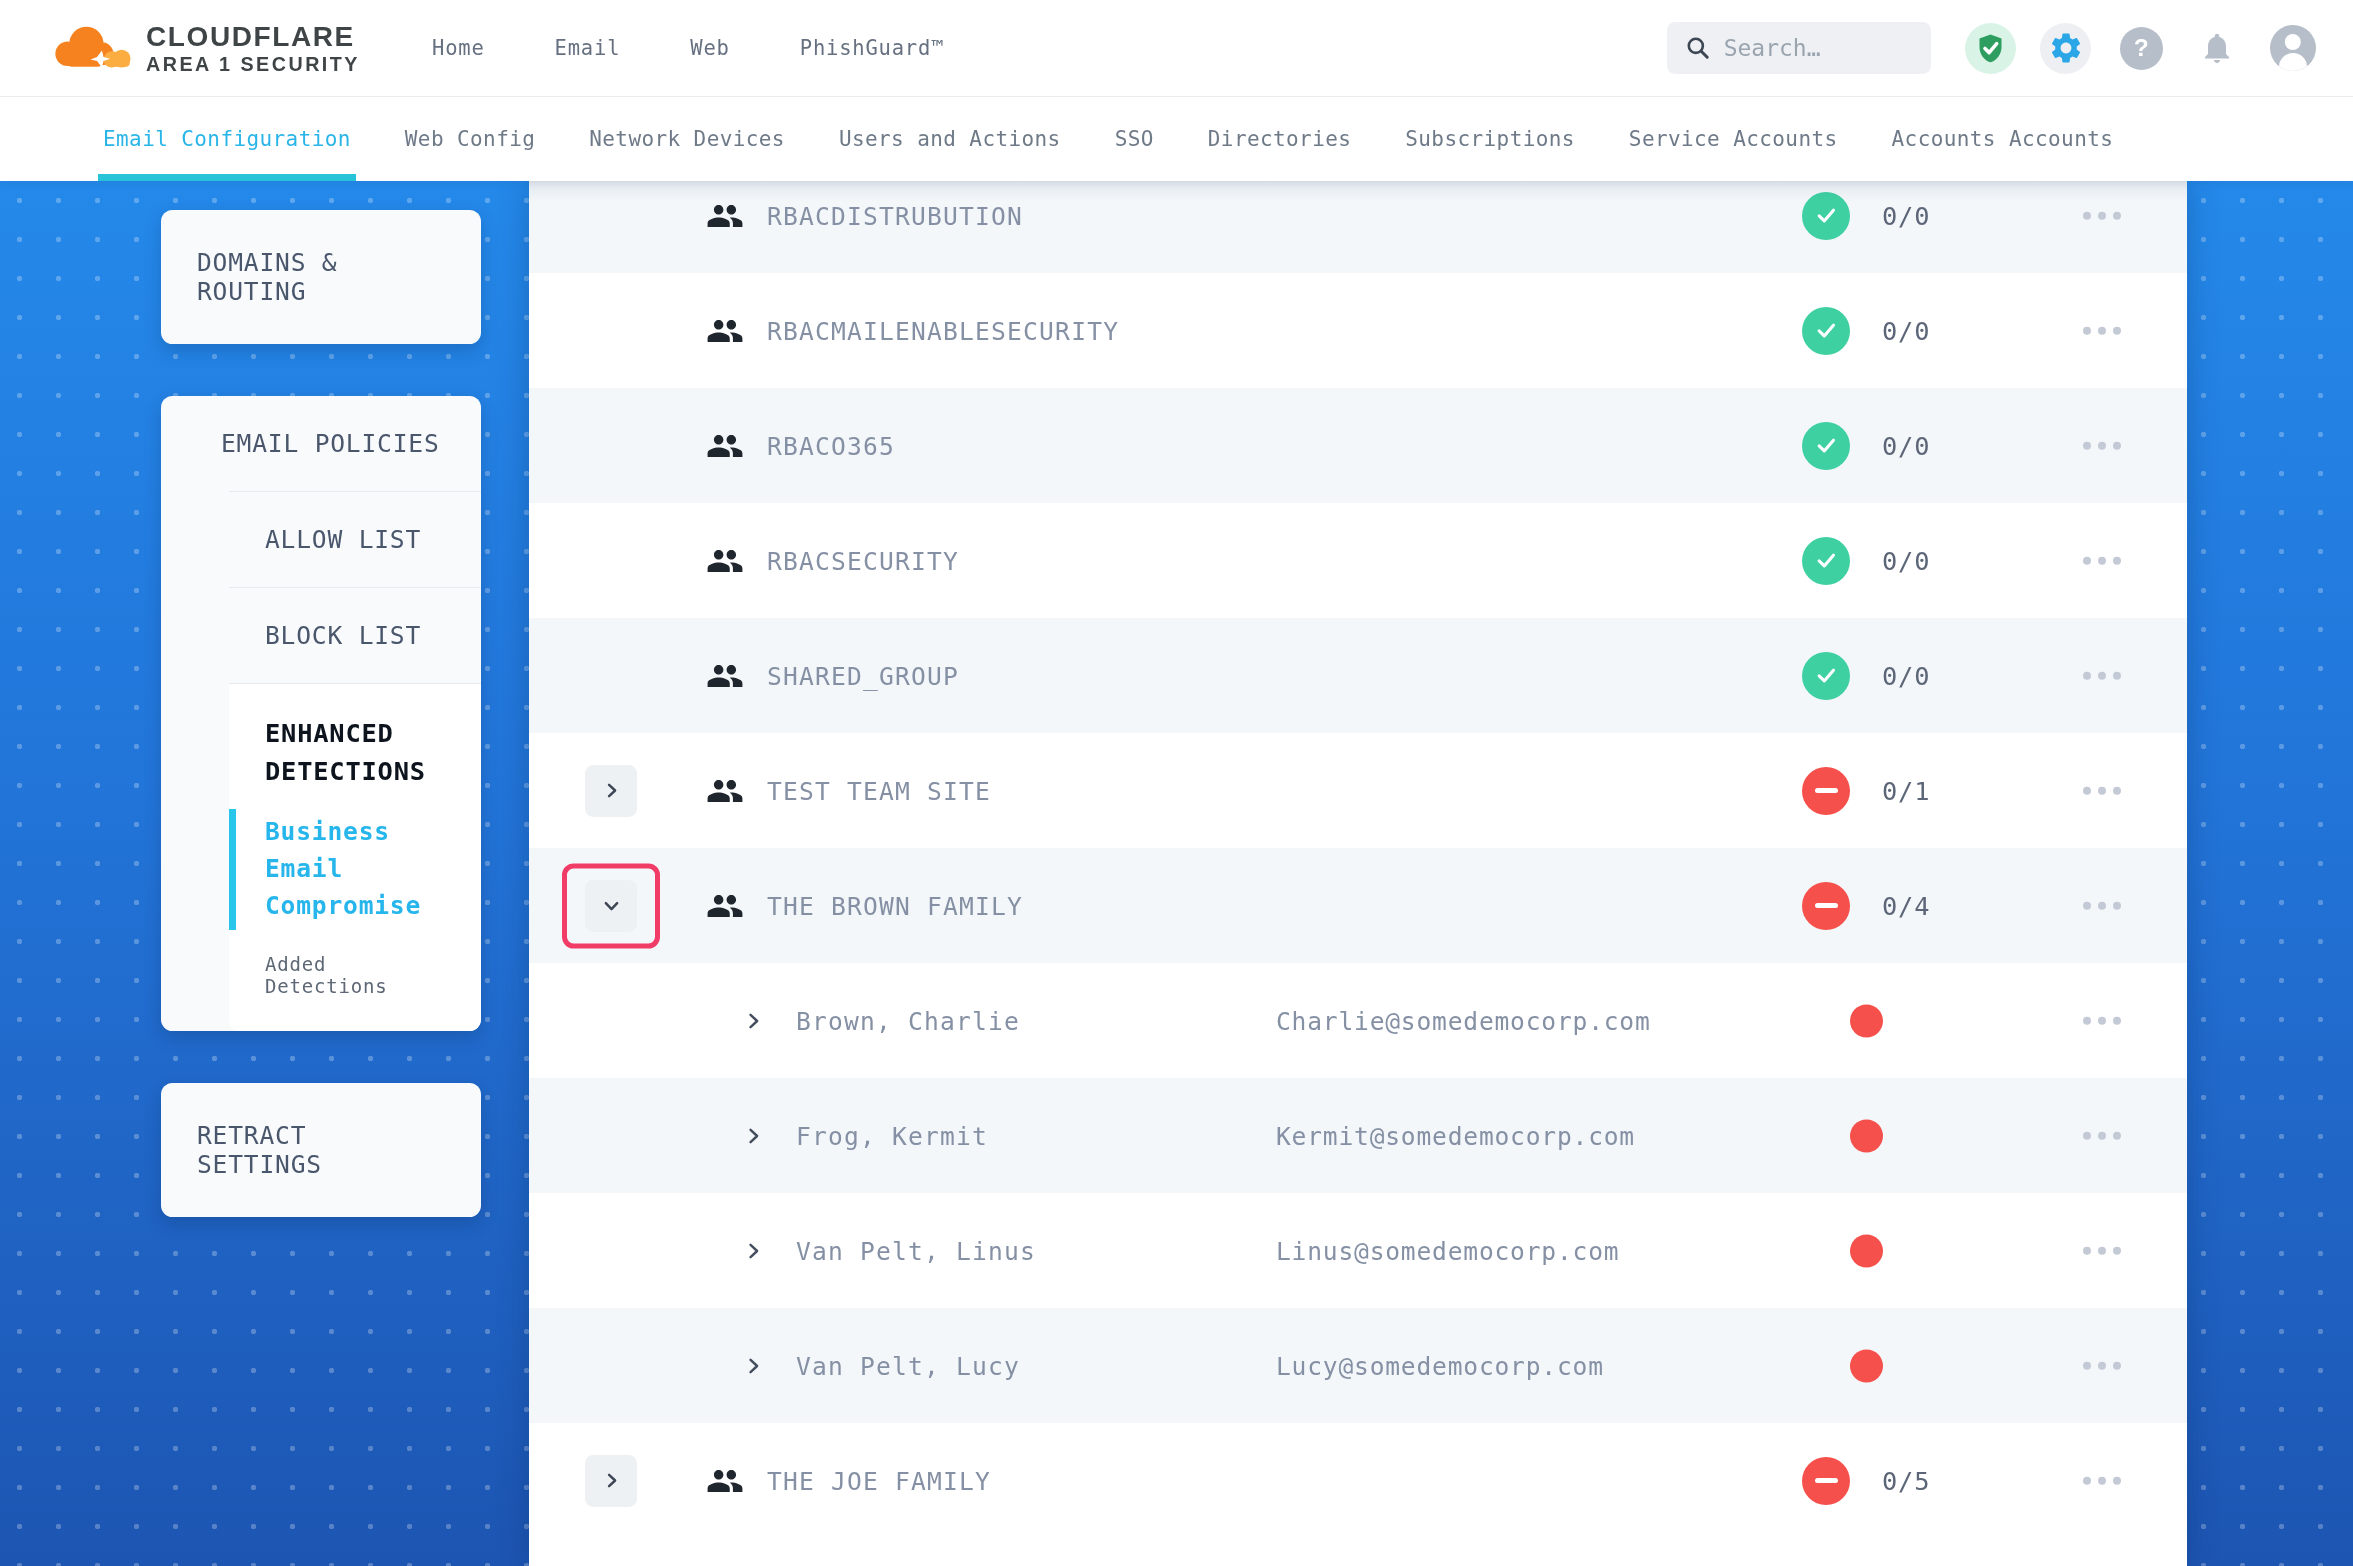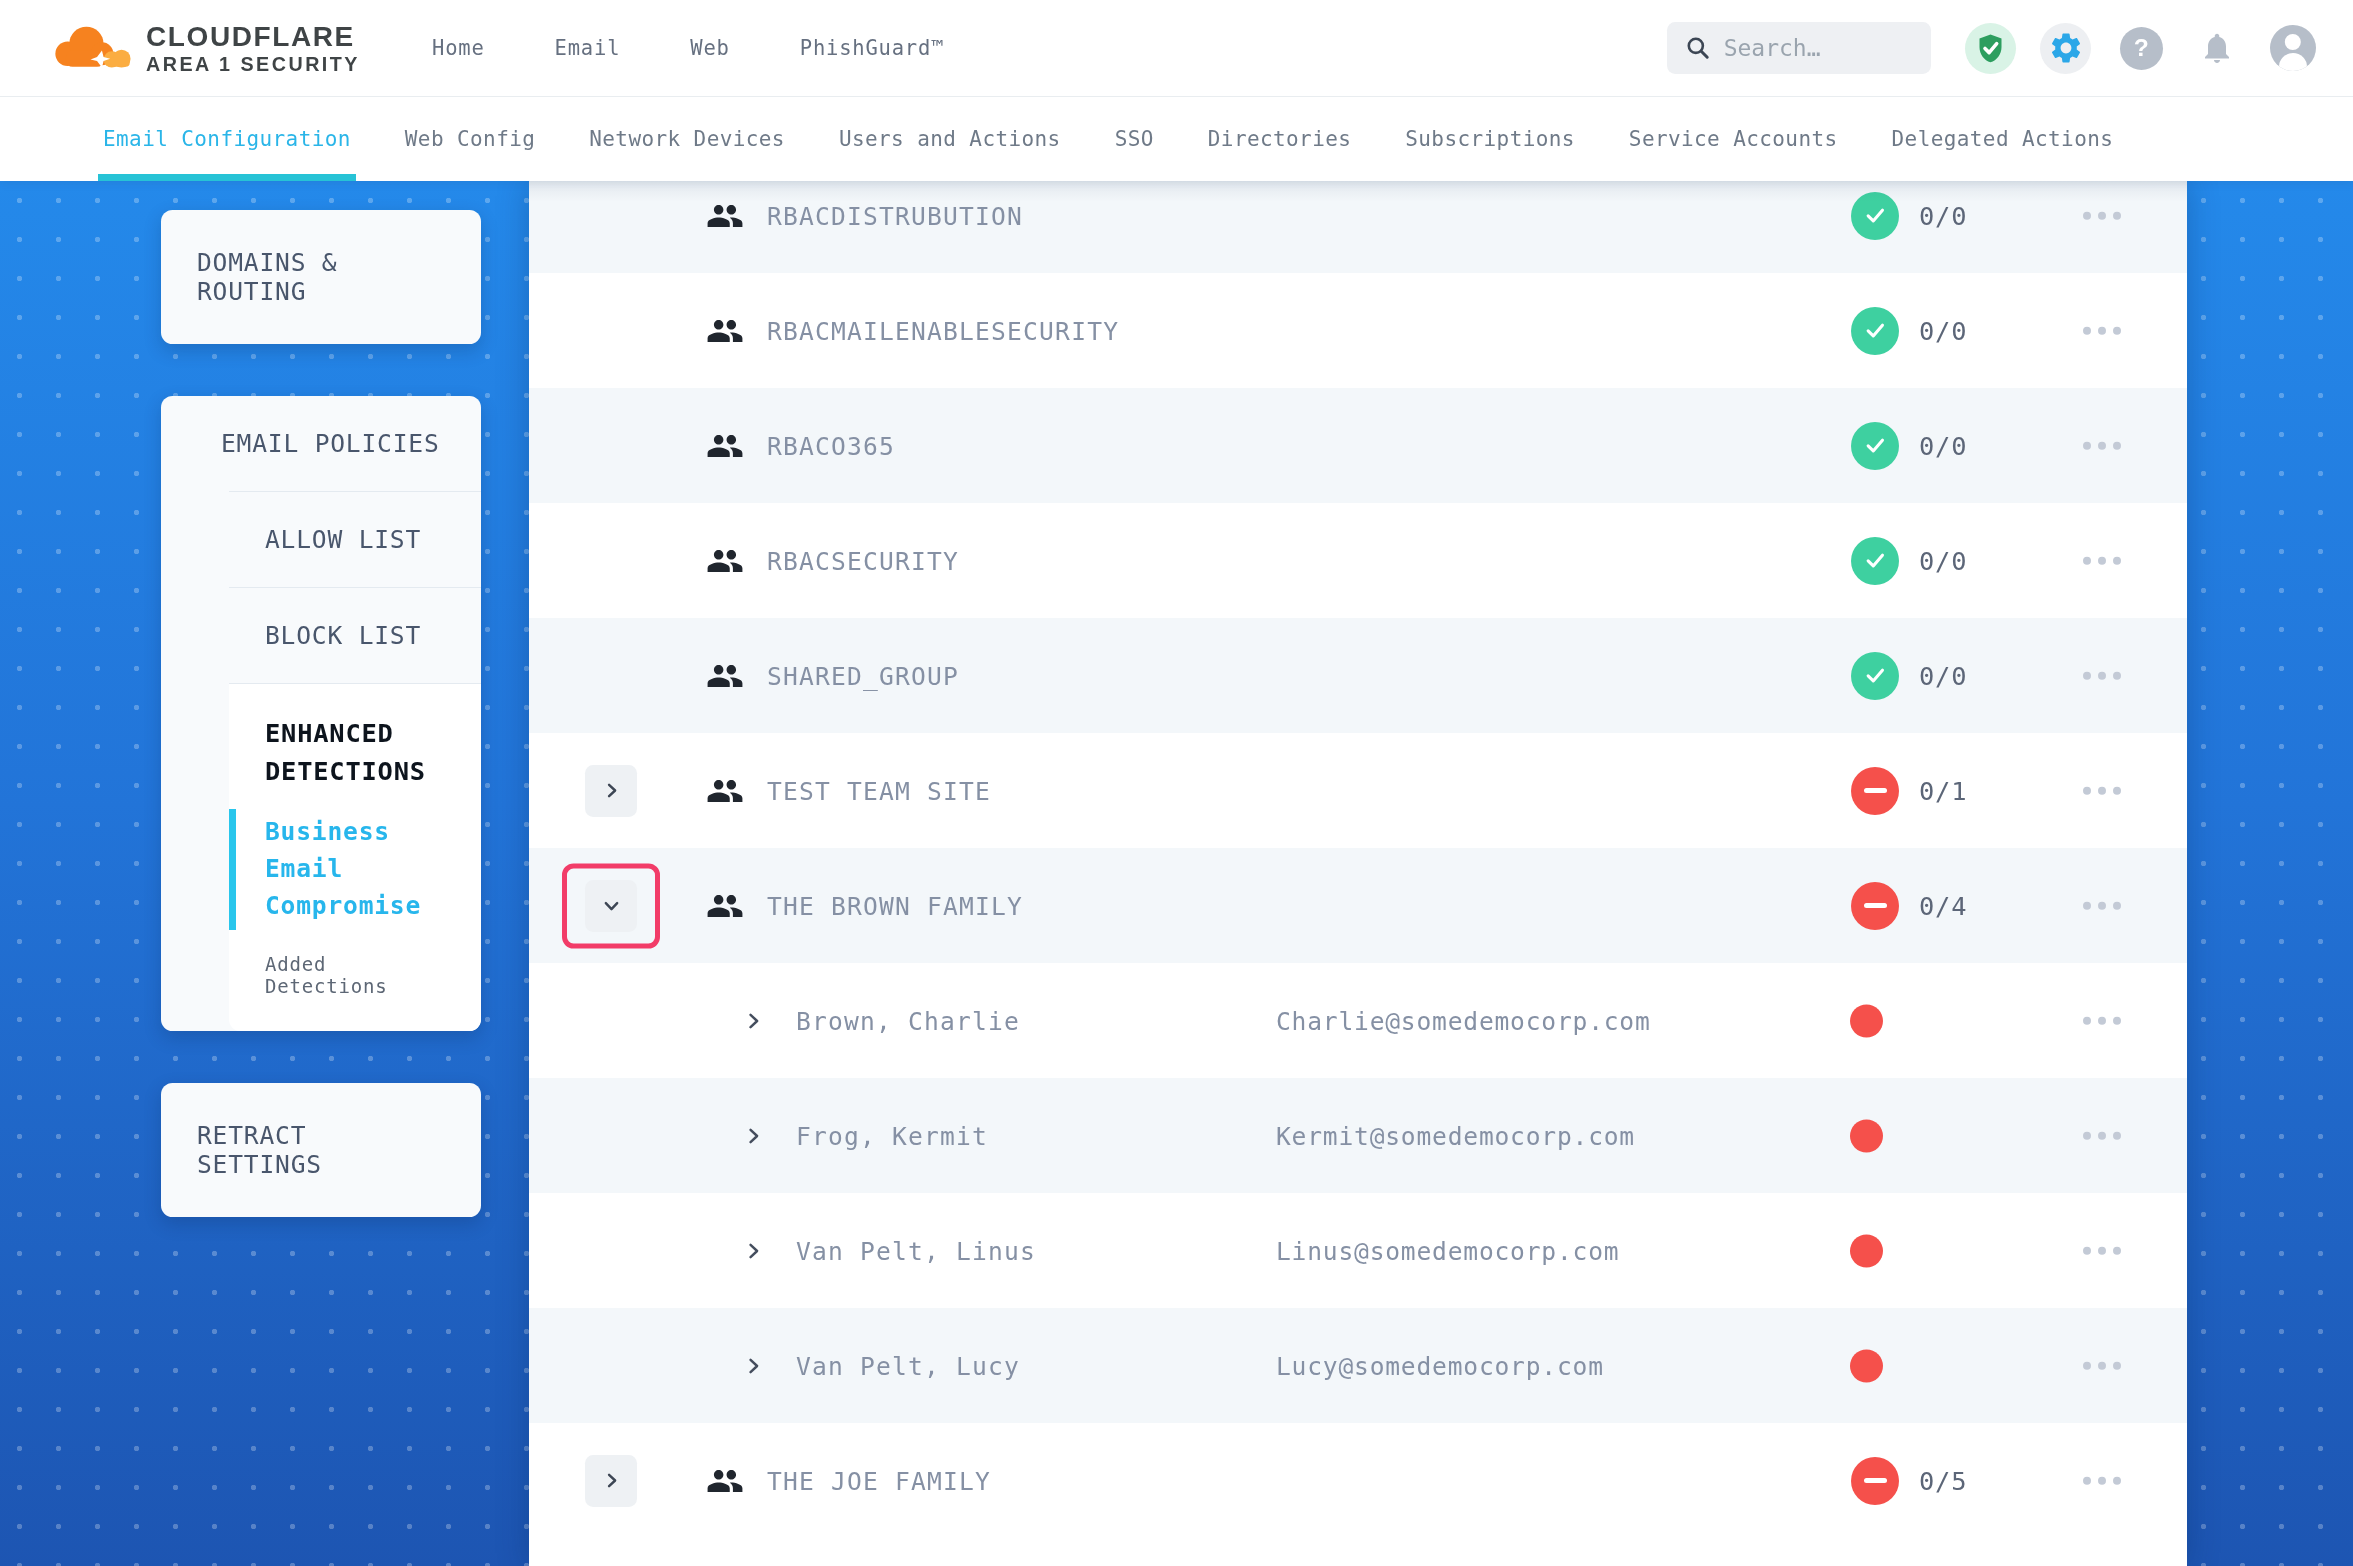--- a/index.html
+++ b/index.html
@@ -81,21 +81,21 @@
 
   .expand-btn { left:56px; width:52px; height:52px; border-radius:8.2px; background:#eef1f4;
     border:0; display:flex; align-items:center; justify-content:center; cursor:pointer; }
   .hl-box { left:33px; width:98px; height:85px; border:5.7px solid #f23c68; border-radius:11.5px;
     pointer-events:none; z-index:4; }
   .gicon { left:177px; width:38px; height:38px; display:flex; }
   .gname { left:238px; font-size:24.6px; color:#8590a4; letter-spacing:1.2px; white-space:nowrap; }
   .mchev { left:215px; width:19.7px; height:19.7px; display:flex; }
   .mname { left:267px; font-size:24.6px; color:#8590a4; letter-spacing:1.2px; white-space:nowrap; }
   .memail { left:747px; font-size:24.6px; color:#8590a4; letter-spacing:0.8px; white-space:nowrap; }
-  .statusbox { left:1322px; display:flex; align-items:center; gap:20px; }
+  .statusbox { left:1273px; display:flex; align-items:center; gap:32px; }
   .badge { width:48px; height:48px; border-radius:50%; display:flex; align-items:center;
     justify-content:center; flex:0 0 auto; }
   .badge.ok { background:#3ed0a0; }
   .badge.blocked { background:#f5504b; }
   .minus { width:23px; height:5.7px; border-radius:3.3px; background:#fff; }
   .stext { font-size:25.4px; color:#5c6678; letter-spacing:0.8px; }
   .dot { left:1321px; width:33px; height:33px; border-radius:50%; background:#f5504b; }
   .ellipsis { left:1551px; display:flex; gap:6.6px; background:transparent; border:0; cursor:pointer;
     padding:8.2px 3.3px; }
   .ellipsis i { width:8.2px; height:8.2px; border-radius:50%; background:#c3cad6; display:block; }
@@ -171,21 +171,21 @@
 
 <nav class="tabbar">
   <span class="tab active">Email Configuration</span>
   <span class="tab">Web Config</span>
   <span class="tab">Network Devices</span>
   <span class="tab">Users and Actions</span>
   <span class="tab">SSO</span>
   <span class="tab">Directories</span>
   <span class="tab">Subscriptions</span>
   <span class="tab">Service Accounts</span>
-  <span class="tab">Delegated Actions</span>
+  <span class="tab">Accounts Accounts</span>
 </nav>
 
 <div class="content">
 
   <aside class="sidebar">
     <div class="card single">
       <span class="side-label">DOMAINS &amp; ROUTING</span>
     </div>
     <div class="card stack">
       <div class="side-item">

